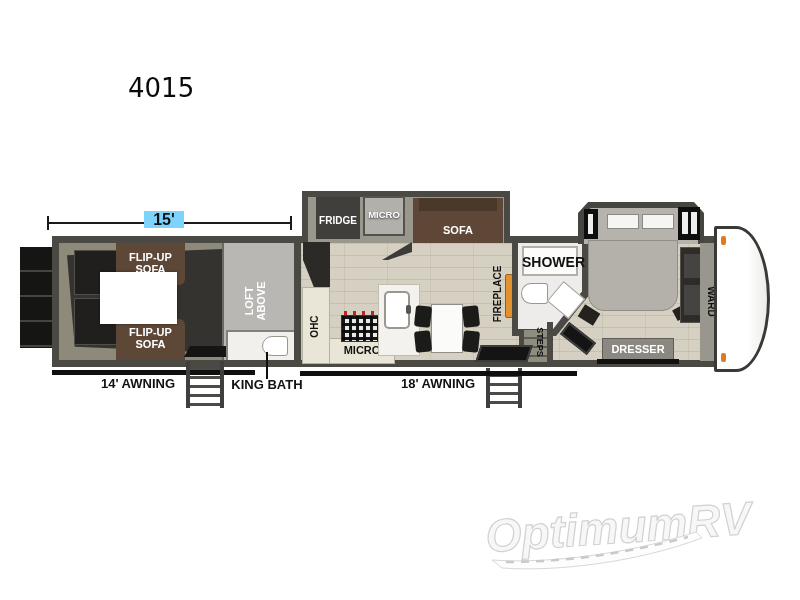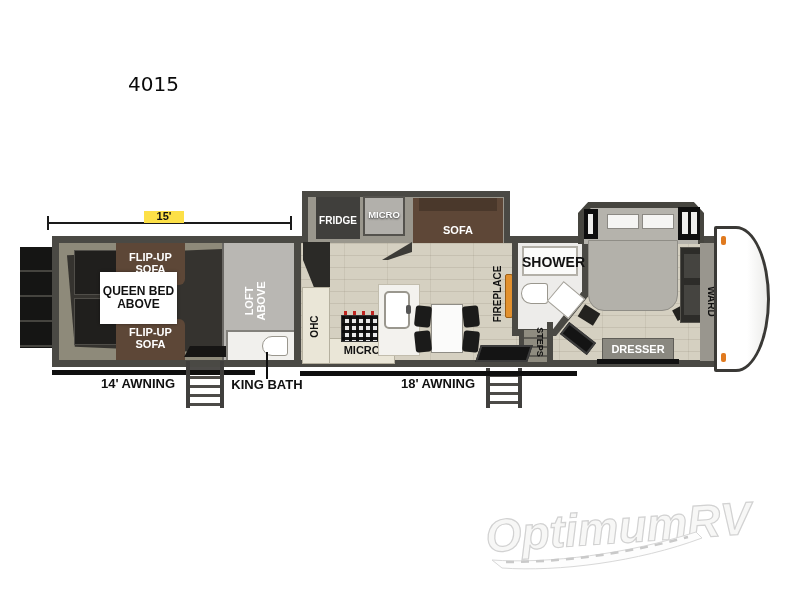--- a/index.html
+++ b/index.html
@@ -7,27 +7,27 @@
           font-family:"Liberation Sans",sans-serif;}
   .abs{position:absolute;}
   .lbl{position:absolute;font-weight:bold;color:#111;text-align:center;line-height:1.08;
        white-space:pre-line;letter-spacing:0;}
   .lbl-w{color:#ffffff;}
   .ladder{position:absolute;border-left:4px solid #403f3d;border-right:4px solid #403f3d;
           background-image:repeating-linear-gradient(180deg,transparent 0 6px,#4d4b48 6px 9px);}
   .bar{position:absolute;background:#0f0f0f;}
   .chair{position:absolute;width:16px;height:21px;background:#1b1b1a;border-radius:3px;}
 
-  #model-num{left:128px;top:74px;font-size:20px;color:#0a0a0a;font-family:"DejaVu Sans",sans-serif;}
+  #model-num{left:128px;top:74px;font-size:26px;color:#0a0a0a;font-family:"DejaVu Sans",sans-serif;}
 
   
   #dim-line{left:48px;top:222px;width:244px;height:2px;background:#1a1a1a;}
   #dim-tick-l{left:47px;top:216px;width:2px;height:14px;background:#1a1a1a;}
   #dim-tick-r{left:290px;top:216px;width:2px;height:14px;background:#1a1a1a;}
-  #dim-label{left:144px;top:211px;width:40px;font-size:11px;background:#fde047;}
+  #dim-label{left:144px;top:211px;width:40px;font-size:16px;background:#7dd3fc;}
 
   
   #ramp{left:20px;top:247px;width:38px;height:101px;background:#151514;
         background-image:repeating-linear-gradient(180deg,transparent 0 23px,#45443f 23px 25px);}
   #garage{left:52px;top:236px;width:248px;height:131px;border:7px solid #4a4944;
           background:#8e8a7a;box-sizing:border-box;}
   #g-floor{left:67px;top:249px;width:155px;height:104px;background:#35332f;
            clip-path:polygon(0 6%,100% 0,100% 100%,5% 94%);}
   #g-loft{left:222px;top:243px;width:72px;height:117px;background:#b9b7b3;border-left:2px solid #6b6965;box-sizing:border-box;}
   #g-cab1{left:74px;top:250px;width:53px;height:43px;background:#201f1d;border:1px solid #504e49;}
@@ -170,22 +170,20 @@
   <div class="abs" id="g-sofa-t"></div>
   <div class="abs" id="g-sofa-b"></div>
   <div class="abs" id="g-step"></div>
   <div class="abs" id="g-qbed"></div>
   <div class="abs" id="g-halfbath"></div>
   <div class="abs" id="g-toilet"></div>
   <div class="lbl lbl-w" id="g-sofa-t-lbl">FLIP-UP
 SOFA</div>
   <div class="lbl lbl-w" id="g-sofa-b-lbl">FLIP-UP
 SOFA</div>
-  <div class="lbl" id="g-qbed-lbl">QUEEN BED
-ABOVE</div>
   <div class="lbl lbl-w" id="g-loft-lbl">LOFT
 ABOVE</div>
   <div class="bar" id="g-awning-bar"></div>
   <div class="lbl" id="g-awning-lbl">14' AWNING</div>
   <div class="ladder" id="g-ladder"></div>
   <div class="abs" id="halfbath-line"></div>
   <div class="lbl" id="halfbath-lbl">KING BATH</div>
 
   <div class="abs" id="main-body"></div>
 

